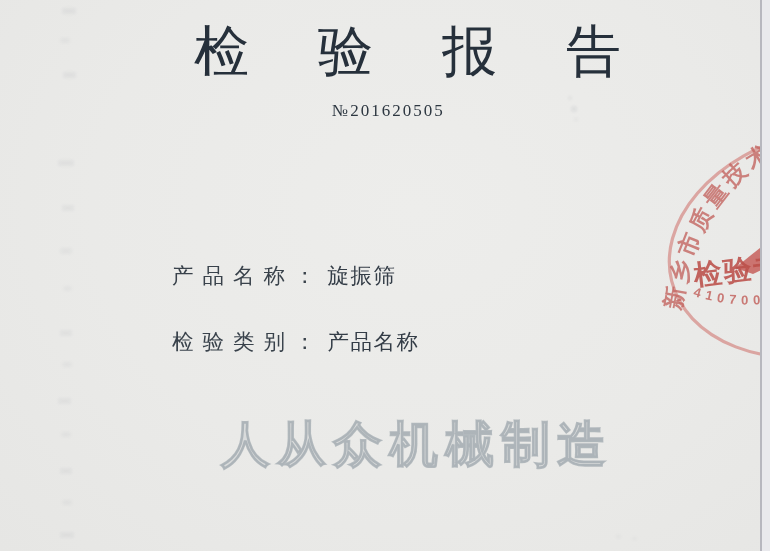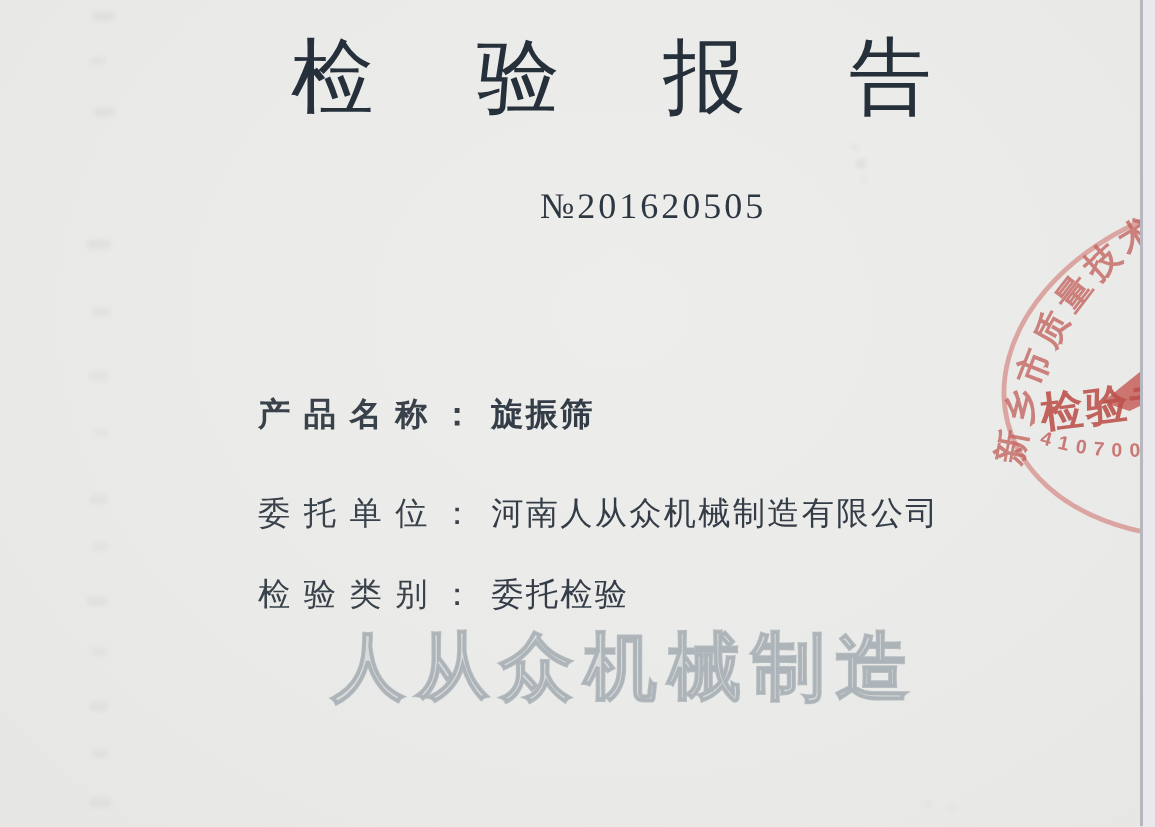--- a/index.html
+++ b/index.html
@@ -9,27 +9,27 @@
     font-family:"Liberation Serif","DejaVu Serif",serif;
     padding-left:27px;
   }
   
   .title{
     position:absolute;left:194px;top:22px;margin:0;
     font-size:55px;font-weight:500;letter-spacing:69px;
     color:#26303b;white-space:nowrap;line-height:1.1;
   }
   .report-no{
-    position:absolute;left:332px;top:125px;
-    font-size:24px;letter-spacing:2px;color:#2d3741;margin-left:28px;
+    position:absolute;left:332px;top:101px;
+    font-size:17px;letter-spacing:2px;color:#2d3741;
   }
   
   .fields{position:absolute;left:0;top:0;width:770px;height:551px;z-index:3;}
   .field{position:absolute;left:172px;white-space:nowrap;line-height:30px;color:#39424b;}
-  .field:nth-child(1){top:261px;font-weight:bold;}
+  .field:nth-child(1){top:261px;}
   .field:nth-child(2){top:327px;}
   .field:nth-child(3){top:381px;}
   .field:nth-child(4){top:444px;}
   .field:nth-child(5){top:507px;}
   .flabel{font-size:21.5px;letter-spacing:9px;color:#39424b;}
   .fvalue{font-size:21.5px;letter-spacing:1.5px;margin-left:3px;color:#343d47;}
   
   .watermark{
     position:absolute;left:221px;top:412px;z-index:2;
     font-family:"Liberation Sans","DejaVu Sans",sans-serif;
@@ -86,24 +86,21 @@
 
   <div class="report-no">№201620505</div>
 
   <div class="watermark">人从众机械制造</div>
 
   <div class="fields">
     <div class="field">
       <span class="flabel">产品名称：</span><span class="fvalue">旋振筛</span>
     </div>
     <div class="field">
-      <span class="flabel">委托单位：</span><span class="fvalue">河南人从众机械制造有限公司</span>
-    </div>
-    <div class="field">
-      <span class="flabel">检验类别：</span><span class="fvalue">委托检验</span>
+      <span class="flabel">检验类别：</span><span class="fvalue">产品名称</span>
     </div>
   </div>
 
   <svg class="stamp" width="360" height="280" viewBox="0 0 360 280" aria-hidden="true">
     <defs>
       <path id="arcTop" d="M 35,210 C 52,95 112,42 190,40 C 268,42 325,95 338,195" fill="none"></path>
       <path id="arcBot" d="M 46,192 Q 100,210 162,194" fill="none"></path>
     </defs>
     <ellipse class="ring" cx="180" cy="140" rx="158" ry="112" transform="rotate(-14 180 140)"></ellipse>
     <text class="ringtext">

